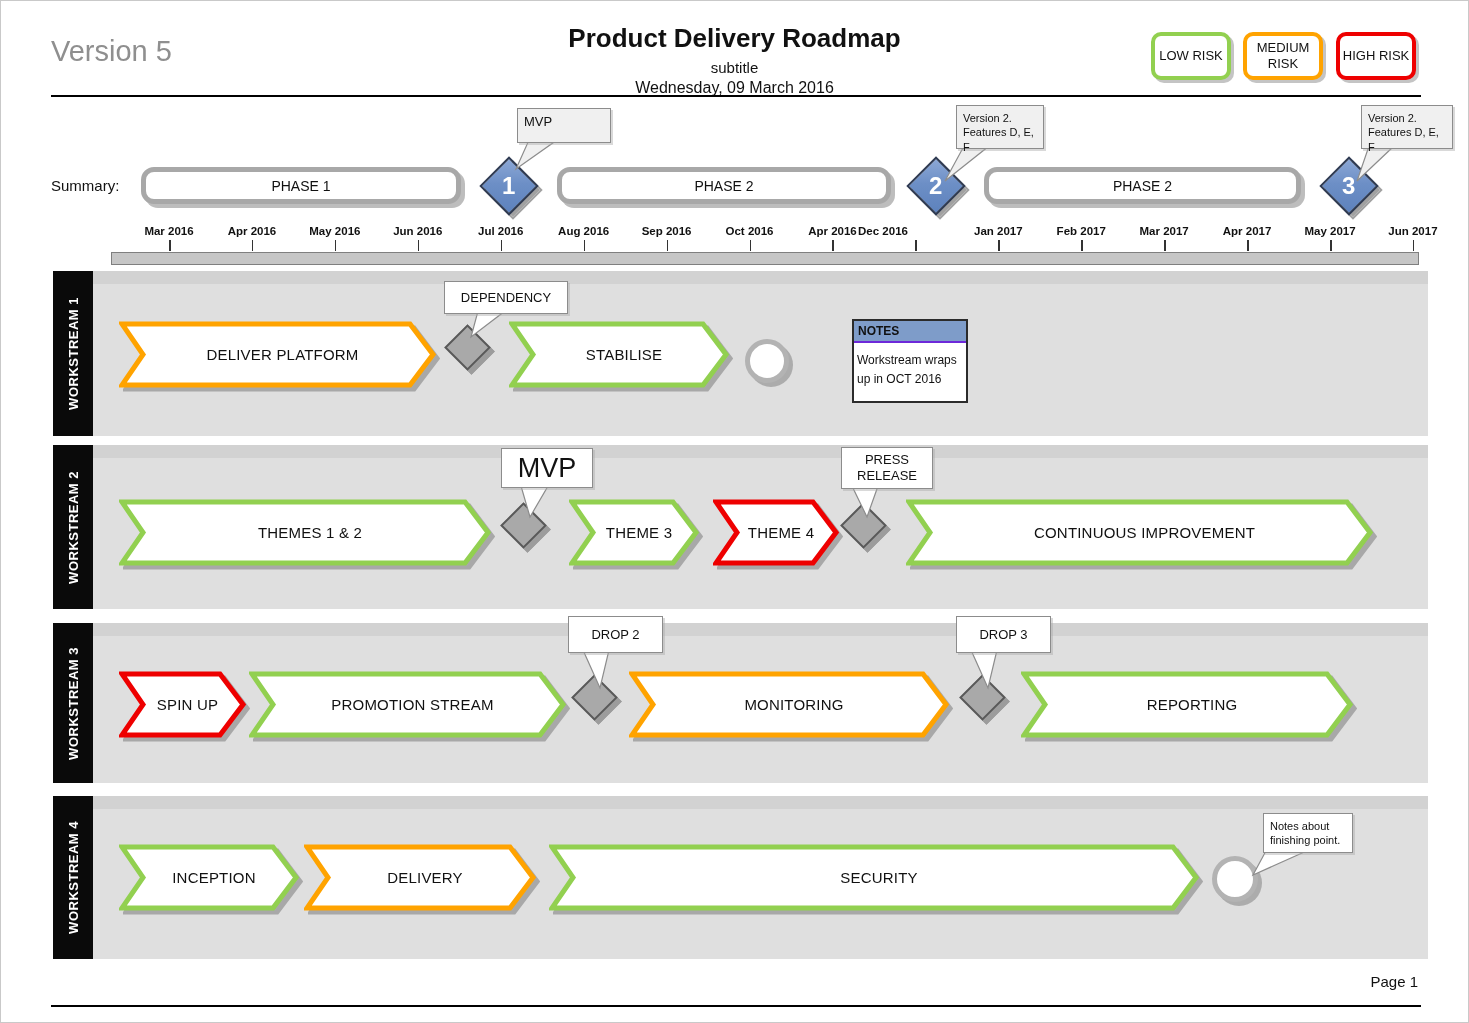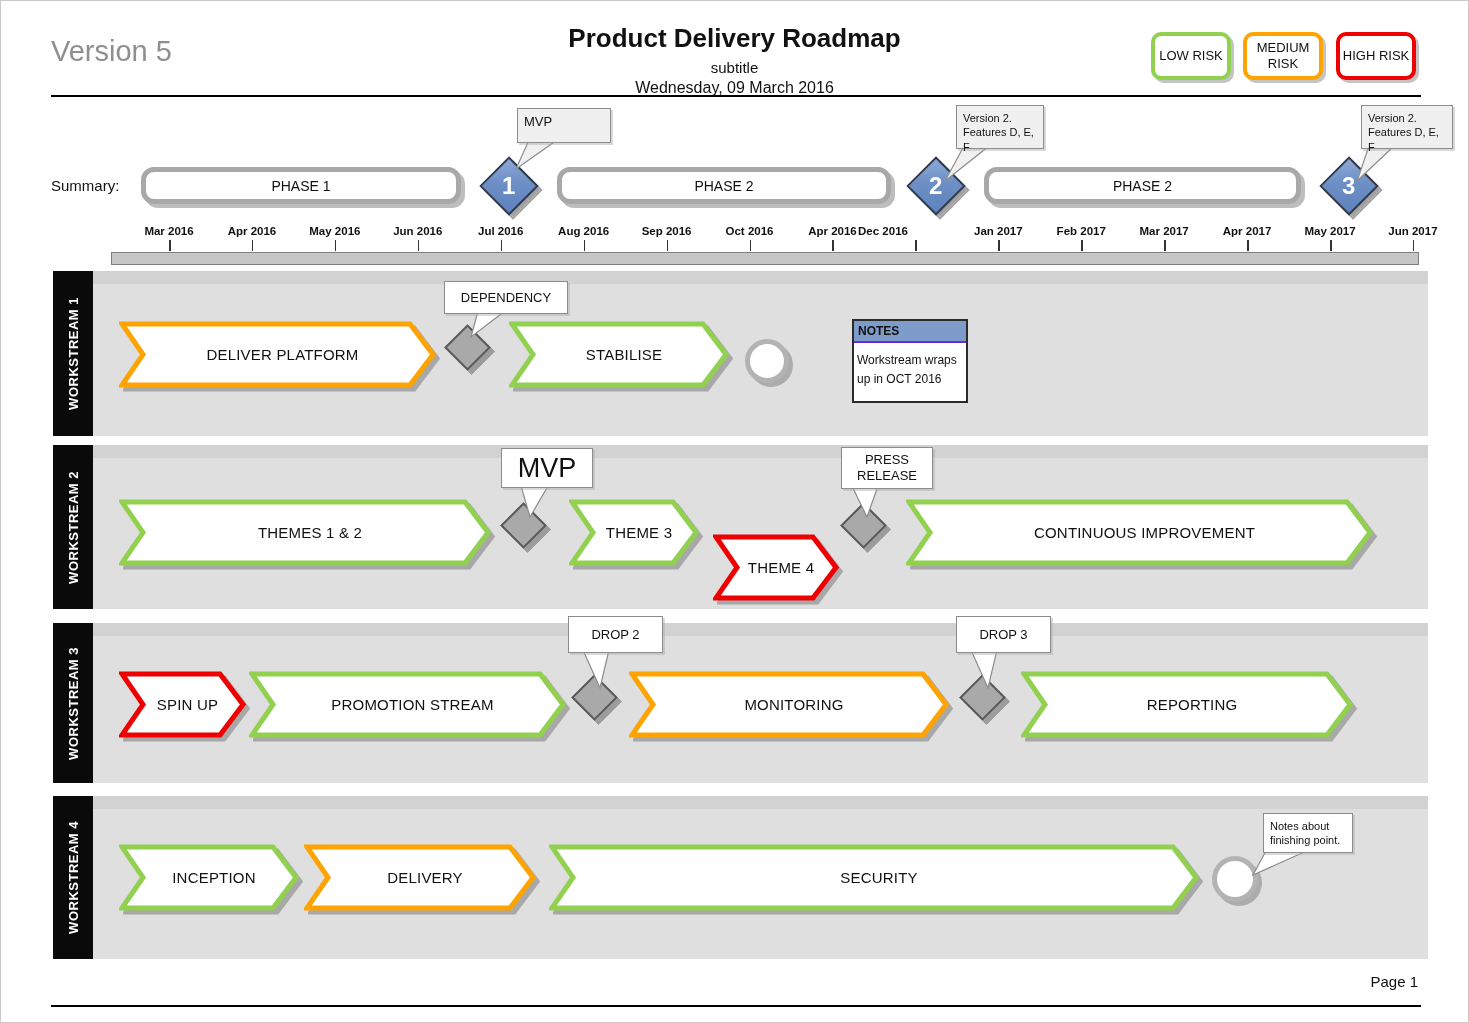--- a/index.html
+++ b/index.html
@@ -218,21 +218,21 @@
   <div class="abs callout center big" style="left:500px;top:447px;width:92px;height:40px;">MVP</div>
   <div class="abs dia-wrap" style="left:506px;top:508px;z-index:4;">
       <div class="gdia"></div>
     </div>
   <div class="abs chev" style="left:568px;top:498px;width:130px;">
       <svg width="130" height="67">
         <polygon points="3,3 104,3 127,33.5 104,64 3,64 24,33.5" fill="#ffffff" stroke="#92D050" stroke-width="5" stroke-linejoin="miter"></polygon>
       </svg>
       <span class="lbl">THEME 3</span>
     </div>
-  <div class="abs chev" style="left:712px;top:498px;width:126px;margin-top:35px;">
+  <div class="abs chev" style="left:712px;top:498px;width:126px;">
       <svg width="126" height="67">
         <polygon points="3,3 100,3 123,33.5 100,64 3,64 24,33.5" fill="#ffffff" stroke="#EE0000" stroke-width="5" stroke-linejoin="miter"></polygon>
       </svg>
       <span class="lbl">THEME 4</span>
     </div>
   <div class="abs callout center" style="left:840px;top:446px;width:92px;height:42px;line-height:1.25;">PRESS RELEASE</div>
   <div class="abs dia-wrap" style="left:846px;top:508px;z-index:4;">
       <div class="gdia"></div>
     </div>
   <div class="abs chev" style="left:905px;top:498px;width:467px;">

